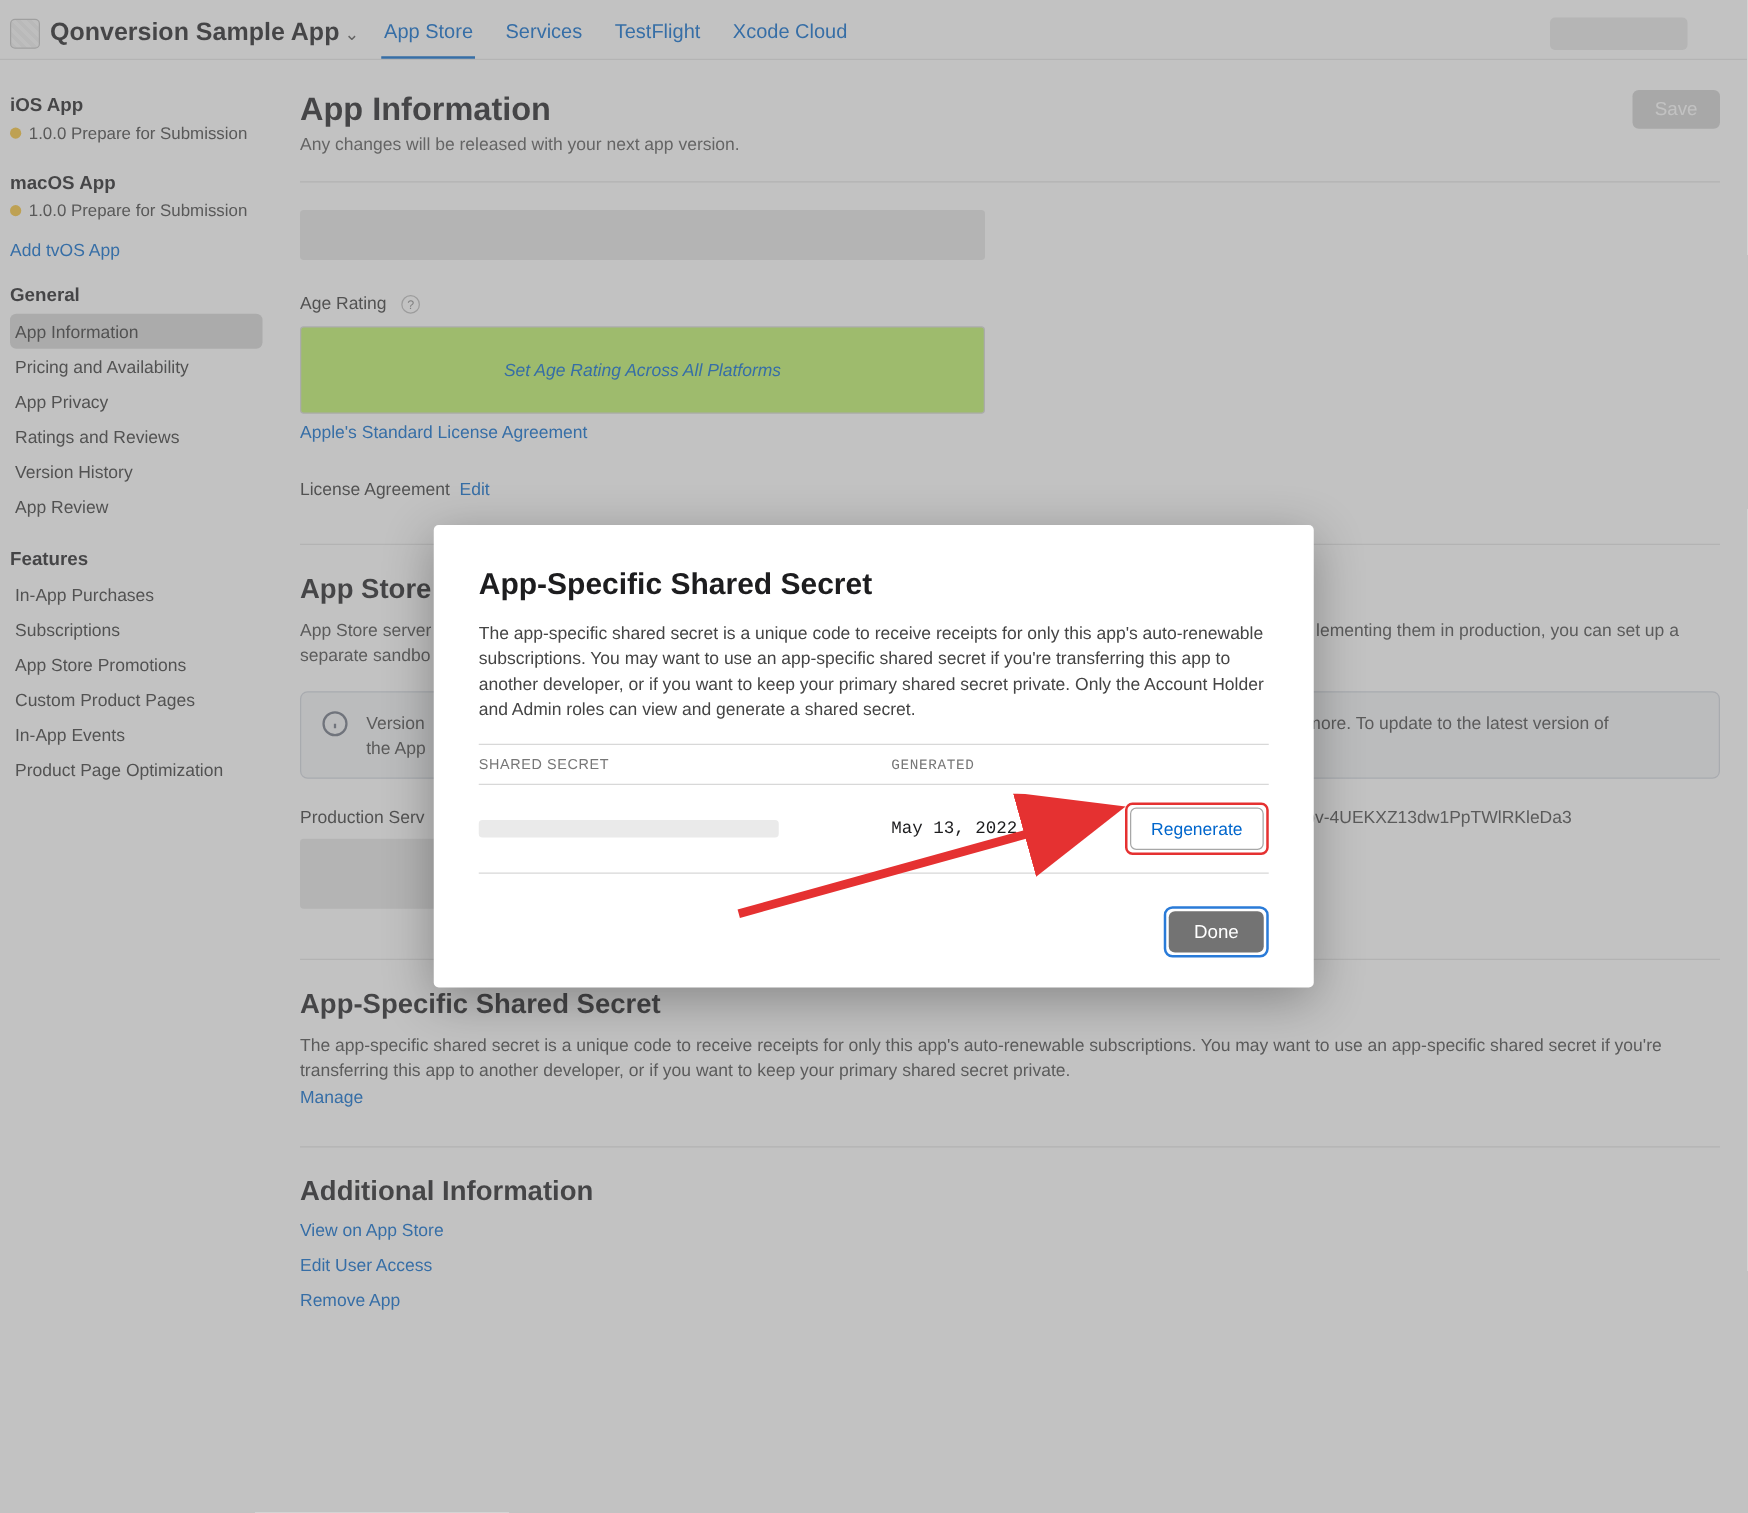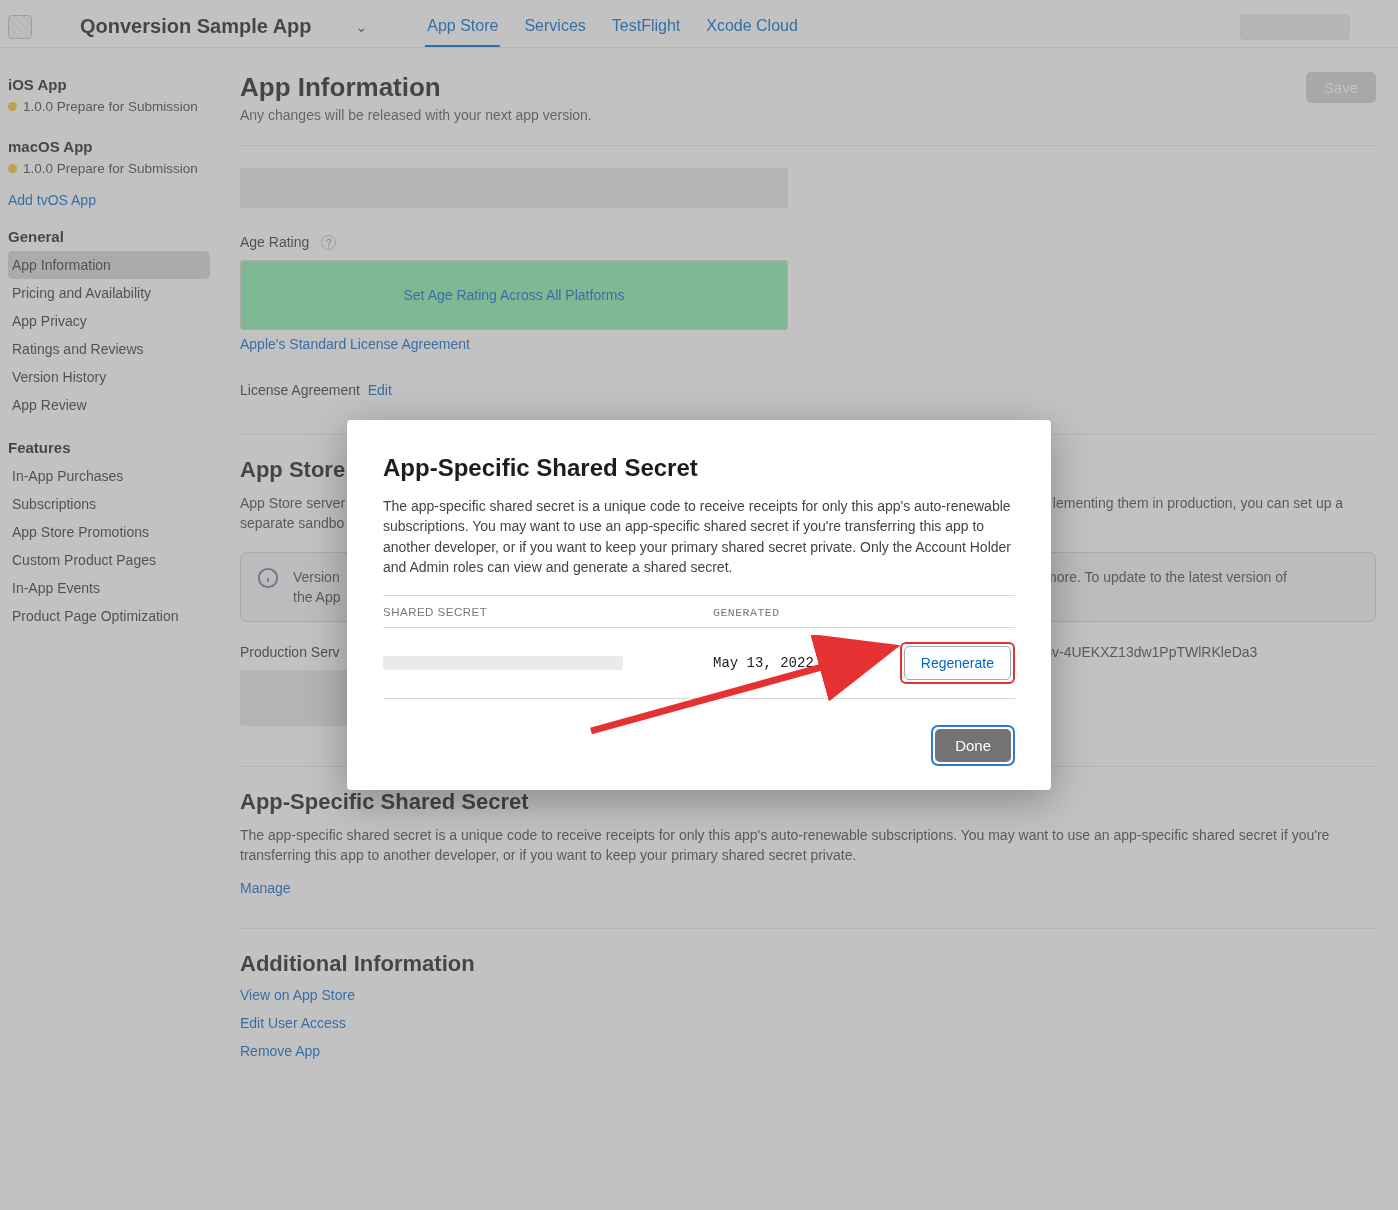--- a/index.html
+++ b/index.html
@@ -12,21 +12,20 @@
   height: 1210px;
   position: relative;
   overflow: hidden;
 }
 .topbar {
   display: flex;
   align-items: center;
   padding: 6px 8px 0 8px;
   height: 48px;
   border-bottom: 1px solid #e5e5e5;
-  gap: 40px;
 }
 .app-icon-placeholder {
   width: 24px; height: 24px;
   border: 1px solid #c0c0c0;
   border-radius: 4px;
   margin-right: 8px;
   background: repeating-linear-gradient(45deg,#eee,#eee 3px,#f8f8f8 3px,#f8f8f8 6px);
 }
 .app-title {
   font-size: 20px;
@@ -119,23 +118,24 @@
 .help-q {
   display: inline-block;
   width: 15px; height: 15px; line-height: 15px;
   text-align: center;
   border: 1px solid #bbb; border-radius: 50%;
   font-size: 10px; color: #888; margin-left: 8px;
 }
 .link { color: #06c; cursor: pointer; }
 .box {
   border: 1px solid #d6d6d6;
-  background: #86efac;
+  background: #bef264;
   border-radius: 3px;
   padding: 18px;
+  font-style: italic;
 }
 .section-title {
   font-size: 22px; font-weight: 700; margin-bottom: 10px;
 }
 .body-text { color: #444; line-height: 1.45; }
 .info-banner {
   border: 1px solid #d0d5dd;
   background: #f3f4f6;
   border-radius: 6px;
   padding: 14px 16px;
@@ -332,21 +332,21 @@
       <span class="field-label">Production Serv</span>
       <span style="display:inline-block;width:640px"></span>
       <span class="url-text">2s/iXGLMjpv-4UEKXZ13dw1PpTWlRKleDa3</span>
     </div>
     <div class="skel" style="width:548px;height:56px;margin-top:10px"></div>
 
     <div class="divider" style="margin-top:40px"></div>
 
     <div class="section-title">App-Specific Shared Secret</div>
     <div class="body-text">The app-specific shared secret is a unique code to receive receipts for only this app's auto-renewable subscriptions. You may want to use an app-specific shared secret if you're transferring this app to another developer, or if you want to keep your primary shared secret private.</div>
-    <div style="margin-top:14px">
+    <div style="margin-top:2px">
       <span class="link">Manage</span>
     </div>
 
     <div class="divider" style="margin-top:32px"></div>
 
     <div class="section-title">Additional Information</div>
     <div style="margin-top:10px"><span class="link">View on App Store</span></div>
     <div style="margin-top:12px"><span class="link">Edit User Access</span></div>
     <div style="margin-top:12px"><span class="link">Remove App</span></div>
   </div>

